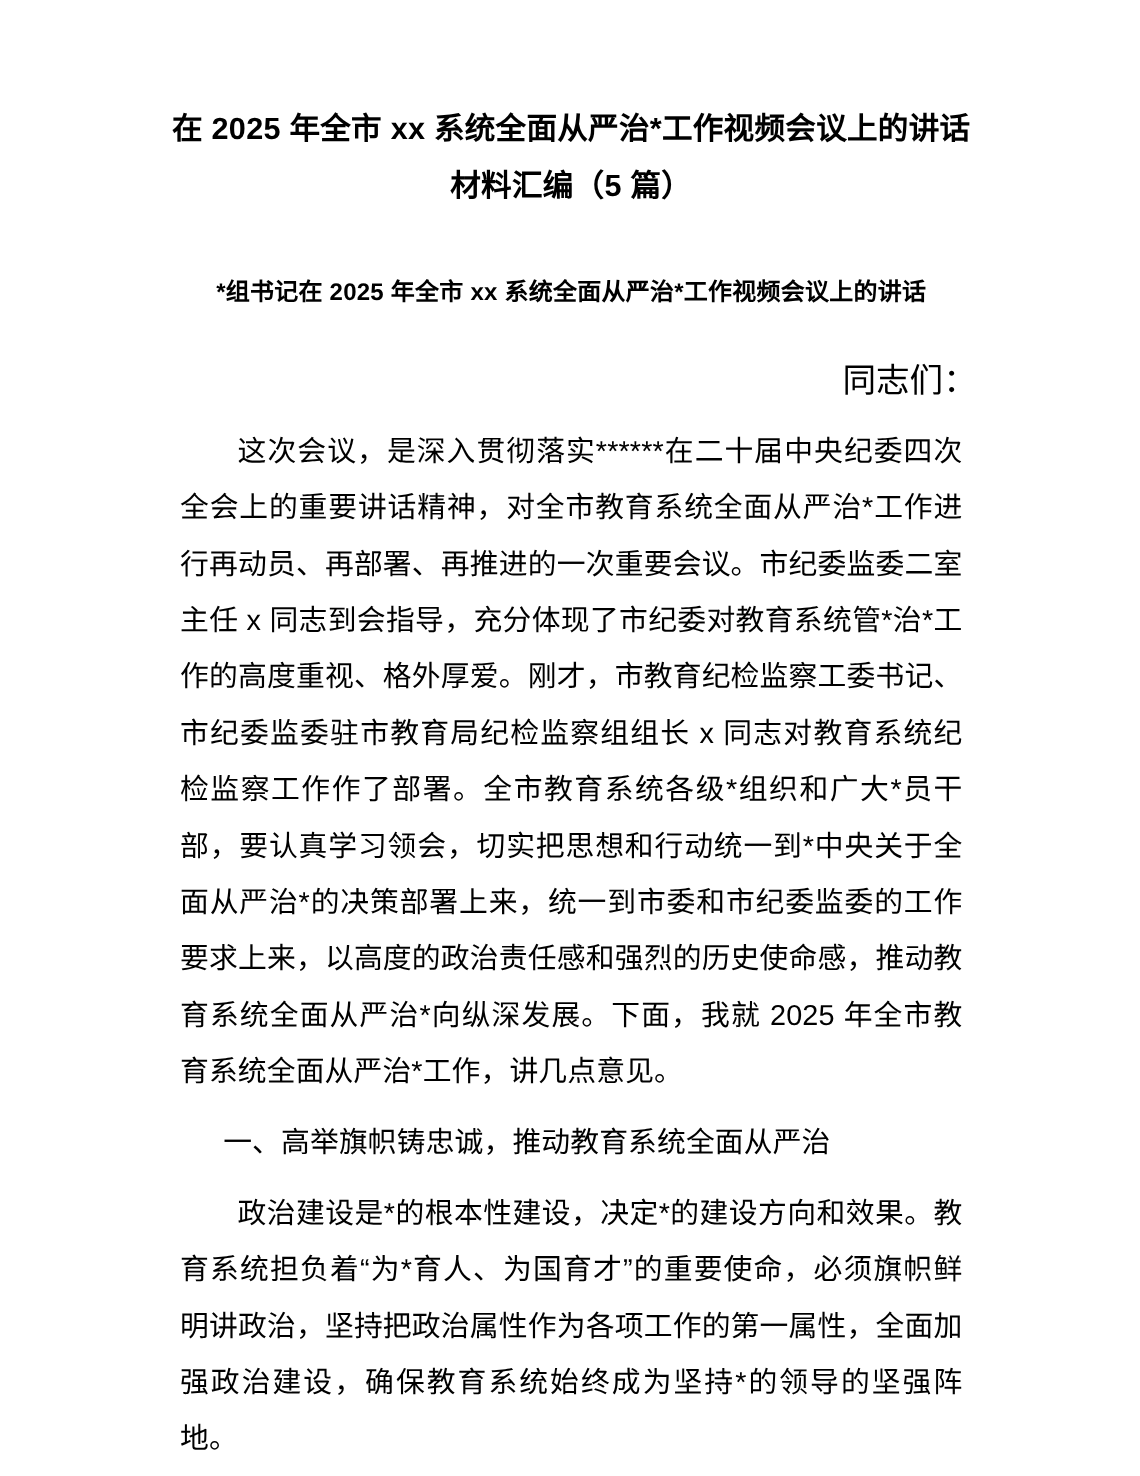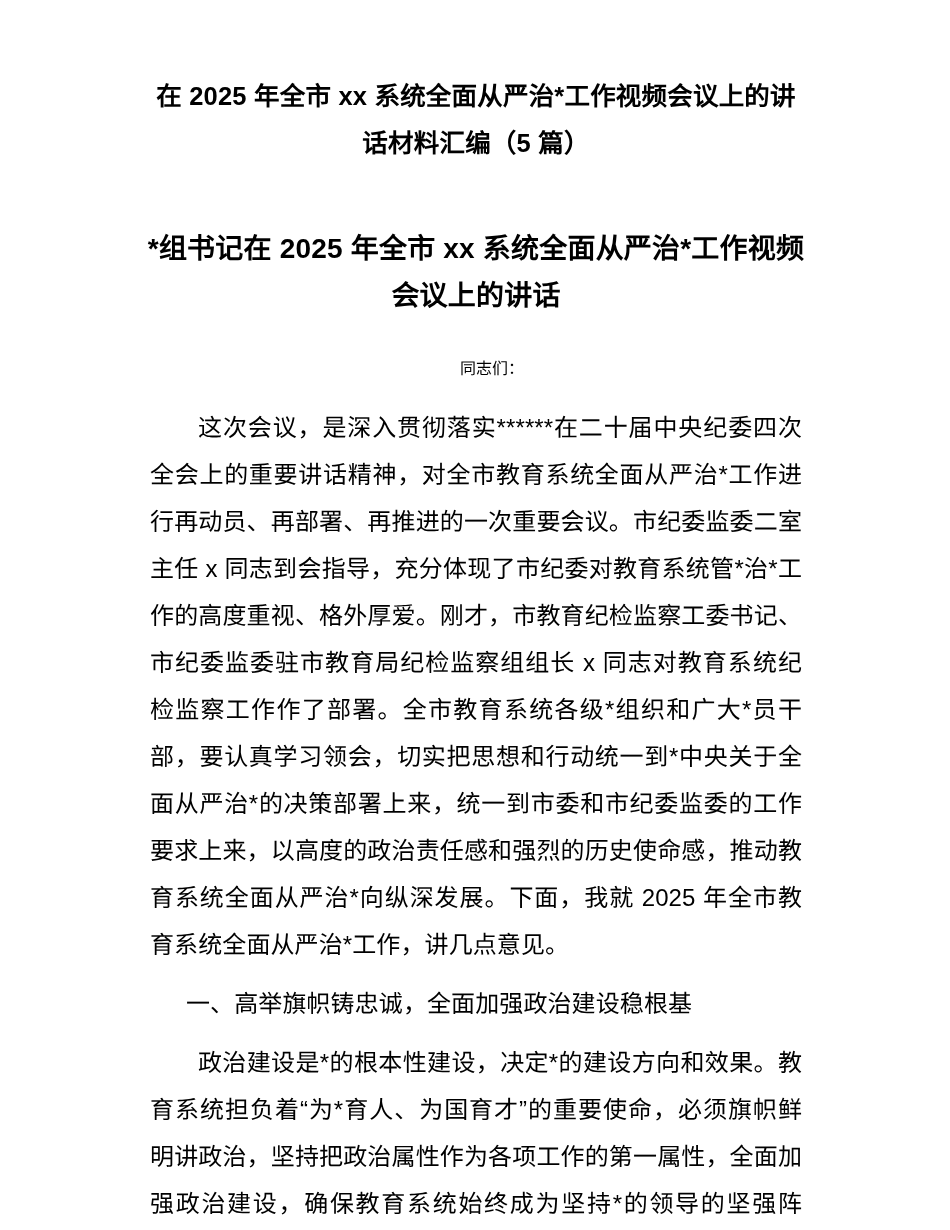--- a/index.html
+++ b/index.html
@@ -28,35 +28,35 @@
 
   .content {
     position: absolute;
     left: 138px;
     top: 0;
     width: 676px;
   }
 
   
   .doc-title {
-    margin: 16px;
-    padding-top: 57px;
+    margin: 0;
+    padding-top: 85px;
     font-size: 25.5px;
     font-weight: 700;
     line-height: 47px;
     text-align: center;
     letter-spacing: 0.2px;
     word-break: break-all;
   }
 
   
   .doc-subtitle {
     margin: 0;
     padding-top: 42px;
-    font-size: 28px;
+    font-size: 20px;
     font-weight: 700;
     line-height: 47px;
     text-align: center;
     letter-spacing: 0.2px;
     word-break: break-all;
   }
 
   
   .body-block {
     margin-top: 26px;
@@ -80,43 +80,43 @@
     font-weight: 400;
     line-height: 47px;
     text-align: left;
     text-indent: 2em;
     word-break: break-all;
     letter-spacing: 0.1px;
   }
 
   p.salutation {
     margin: 0;
-    font-size: 16px;
+    font-size: 28px;
     font-weight: 400;
     line-height: 47px;
-    text-align: center;
+    text-align: right;
     text-indent: 2em;
     word-break: break-all;
   }
 </style>
 </head>
 <body>
 
 <div class="page">
   <div class="content">
 
     <h1 class="doc-title">在 2025 年全市 xx 系统全面从严治*工作视频会议上的讲话材料汇编（5 篇）</h1>
 
     <h2 class="doc-subtitle">*组书记在 2025 年全市 xx 系统全面从严治*工作视频会议上的讲话</h2>
 
     <div class="body-block">
 
       <p class="salutation">同志们：</p>
 
       <p class="para">这次会议，是深入贯彻落实******在二十届中央纪委四次全会上的重要讲话精神，对全市教育系统全面从严治*工作进行再动员、再部署、再推进的一次重要会议。市纪委监委二室主任 x 同志到会指导，充分体现了市纪委对教育系统管*治*工作的高度重视、格外厚爱。刚才，市教育纪检监察工委书记、市纪委监委驻市教育局纪检监察组组长 x 同志对教育系统纪检监察工作作了部署。全市教育系统各级*组织和广大*员干部，要认真学习领会，切实把思想和行动统一到*中央关于全面从严治*的决策部署上来，统一到市委和市纪委监委的工作要求上来，以高度的政治责任感和强烈的历史使命感，推动教育系统全面从严治*向纵深发展。下面，我就 2025 年全市教育系统全面从严治*工作，讲几点意见。</p>
 
-      <p class="section-heading">一、高举旗帜铸忠诚，全面加强政治建设稳根基</p>
+      <p class="section-heading">一、高举旗帜铸忠诚，推动教育系统全面从严治</p>
 
       <p class="para">政治建设是*的根本性建设，决定*的建设方向和效果。教育系统担负着“为*育人、为国育才”的重要使命，必须旗帜鲜明讲政治，坚持把政治属性作为各项工作的第一属性，全面加强政治建设，确保教育系统始终成为坚持*的领导的坚强阵地。</p>
 
     </div>
   </div>
 </div>
 
 </body></html>

